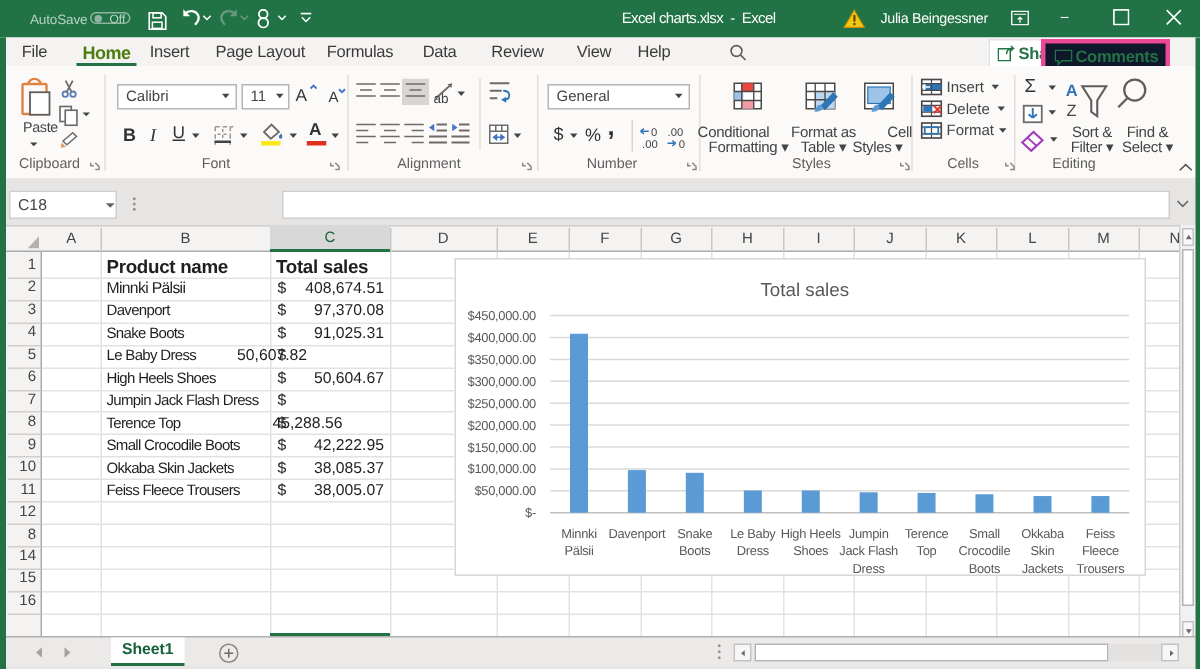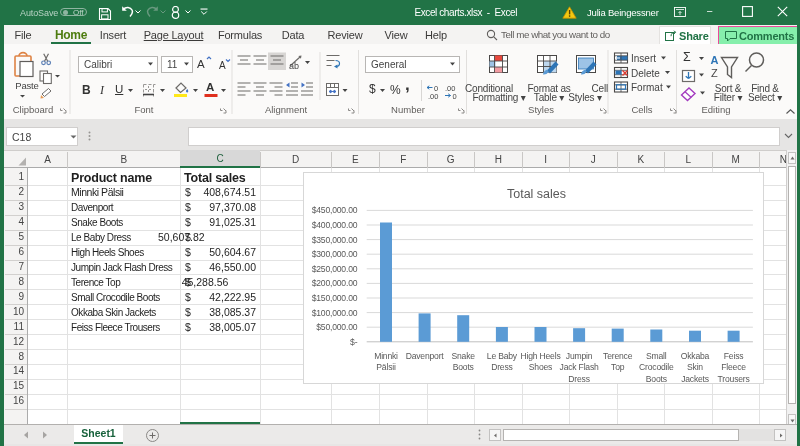--- a/index.html
+++ b/index.html
@@ -87,39 +87,38 @@
         <rect x="0.6" y="0.6" width="9.8" height="9.8" fill="none" stroke="#fff" stroke-width="1.1"></rect>
       </svg>
     <svg class="t" style="left:777px;top:6px;" width="11" height="11" viewBox="0 0 11 11">
         <path d="M0.8 0.8 L10.2 10.2 M10.2 0.8 L0.8 10.2" stroke="#fff" stroke-width="1.1"></path>
       </svg>
   </div>
   <div id="menubar">
     <div class="mi" style="left:3px;width:32px;">File</div>
     <div class="mi" style="left:47px;width:40px;font-weight:bold;color:#4d7c0f;border-bottom:2.5px solid #217346;box-sizing:border-box;font-size:12px;letter-spacing:-0.3px;">Home</div>
     <div class="mi" style="left:90px;width:38px;">Insert</div>
-    <div class="mi" style="left:139px;width:61px;text-decoration:underline;">Page Layout</div>
+    <div class="mi" style="left:139px;width:61px;">Page Layout</div>
     <div class="mi" style="left:211px;width:50px;">Formulas</div>
     <div class="mi" style="left:273px;width:32px;">Data</div>
     <div class="mi" style="left:320px;width:42px;">Review</div>
     <div class="mi" style="left:377px;width:30px;">View</div>
     <div class="mi" style="left:417px;width:30px;">Help</div>
     <svg class="abs" style="left:482px;top:4px;" width="12" height="12" viewBox="0 0 12 12">
       <circle cx="5" cy="5" r="3.6" fill="none" stroke="#605e5c" stroke-width="1.1"></circle>
       <path d="M7.8 7.8 L11 11" stroke="#605e5c" stroke-width="1.1"></path>
     </svg>
-    <div class="mi" style="left:497px;color:#605e5c;font-size:9.8px;letter-spacing:-0.45px;">Tell me what you want to do</div>
     <div class="abs" style="left:655px;top:1px;width:50px;height:17px;border:1px solid #e4e2e0;background:#fff;">
       <svg class="abs" style="left:5px;top:3px;" width="12" height="11" viewBox="0 0 12 11">
         <rect x="0.5" y="2.5" width="8" height="8" fill="none" stroke="#217346" stroke-width="1"></rect>
         <path d="M6 5 C6 2 8 1 10.5 1 L9 -0.5 M10.5 1 L9 2.8" transform="translate(0,1.2)" fill="none" stroke="#217346" stroke-width="1"></path>
       </svg>
       <div class="abs" style="left:19px;top:0;height:17px;line-height:18px;font-size:11px;letter-spacing:-0.2px;font-weight:bold;color:#217346;">Share</div>
     </div>
-    <div class="abs" style="left:714px;top:1px;width:80px;height:17px;border:1px solid #ec4899;background:#86efac;">
+    <div class="abs" style="left:690px;top:1px;width:80px;height:17px;border:3px solid #ec4899;background:#0f172a;">
       <svg class="abs" style="left:6px;top:3.5px;" width="12" height="11" viewBox="0 0 12 11">
         <path d="M0.5 0.5 H11.5 V7.5 H5 L2.5 10 V7.5 H0.5 Z" fill="none" stroke="#217346" stroke-width="1"></path>
       </svg>
       <div class="abs" style="left:20px;top:0;height:17px;line-height:18px;font-size:11px;letter-spacing:-0.2px;font-weight:bold;color:#217346;">Comments</div>
     </div>
   </div>
   <div id="ribbon">
     <svg class="abs" style="left:0;top:0;" width="796" height="75" viewBox="0 0 796 75">
 
       <g stroke="#e1dfdd" stroke-width="1">
@@ -483,21 +482,20 @@
     <div class="celltext" style="left:181px;top:65.29px;">$</div>
     <div class="celltext" style="left:150px;top:65.29px;width:102px;text-align:right;">91,025.31</div>
     <div class="celltext" style="left:67px;top:80.21px;font-size:10px;letter-spacing:-0.45px;">Le Baby Dress</div>
     <div class="celltext" style="left:181px;top:80.21px;">$</div>
     <div class="celltext" style="left:154px;top:80.21px;width:102px;text-align:left;">50,607.82</div>
     <div class="celltext" style="left:67px;top:95.13px;font-size:10px;letter-spacing:-0.45px;">High Heels Shoes</div>
     <div class="celltext" style="left:181px;top:95.13px;">$</div>
     <div class="celltext" style="left:150px;top:95.13px;width:102px;text-align:right;">50,604.67</div>
     <div class="celltext" style="left:67px;top:110.05px;font-size:10px;letter-spacing:-0.45px;">Jumpin Jack Flash Dress</div>
     <div class="celltext" style="left:181px;top:110.05px;">$</div>
-    <div class="celltext" style="left:150px;top:110.05px;width:102px;text-align:right;">46,550.00</div>
     <div class="celltext" style="left:67px;top:124.97px;font-size:10px;letter-spacing:-0.45px;">Terence Top</div>
     <div class="celltext" style="left:181px;top:124.97px;">$</div>
     <div class="celltext" style="left:150px;top:124.97px;width:102px;text-align:center;">45,288.56</div>
     <div class="celltext" style="left:67px;top:139.89px;font-size:10px;letter-spacing:-0.45px;">Small Crocodile Boots</div>
     <div class="celltext" style="left:181px;top:139.89px;">$</div>
     <div class="celltext" style="left:150px;top:139.89px;width:102px;text-align:right;">42,222.95</div>
     <div class="celltext" style="left:67px;top:154.81px;font-size:10px;letter-spacing:-0.45px;">Okkaba Skin Jackets</div>
     <div class="celltext" style="left:181px;top:154.81px;">$</div>
     <div class="celltext" style="left:150px;top:154.81px;width:102px;text-align:right;">38,085.37</div>
     <div class="celltext" style="left:67px;top:169.73px;font-size:10px;letter-spacing:-0.45px;">Feiss Fleece Trousers</div>

